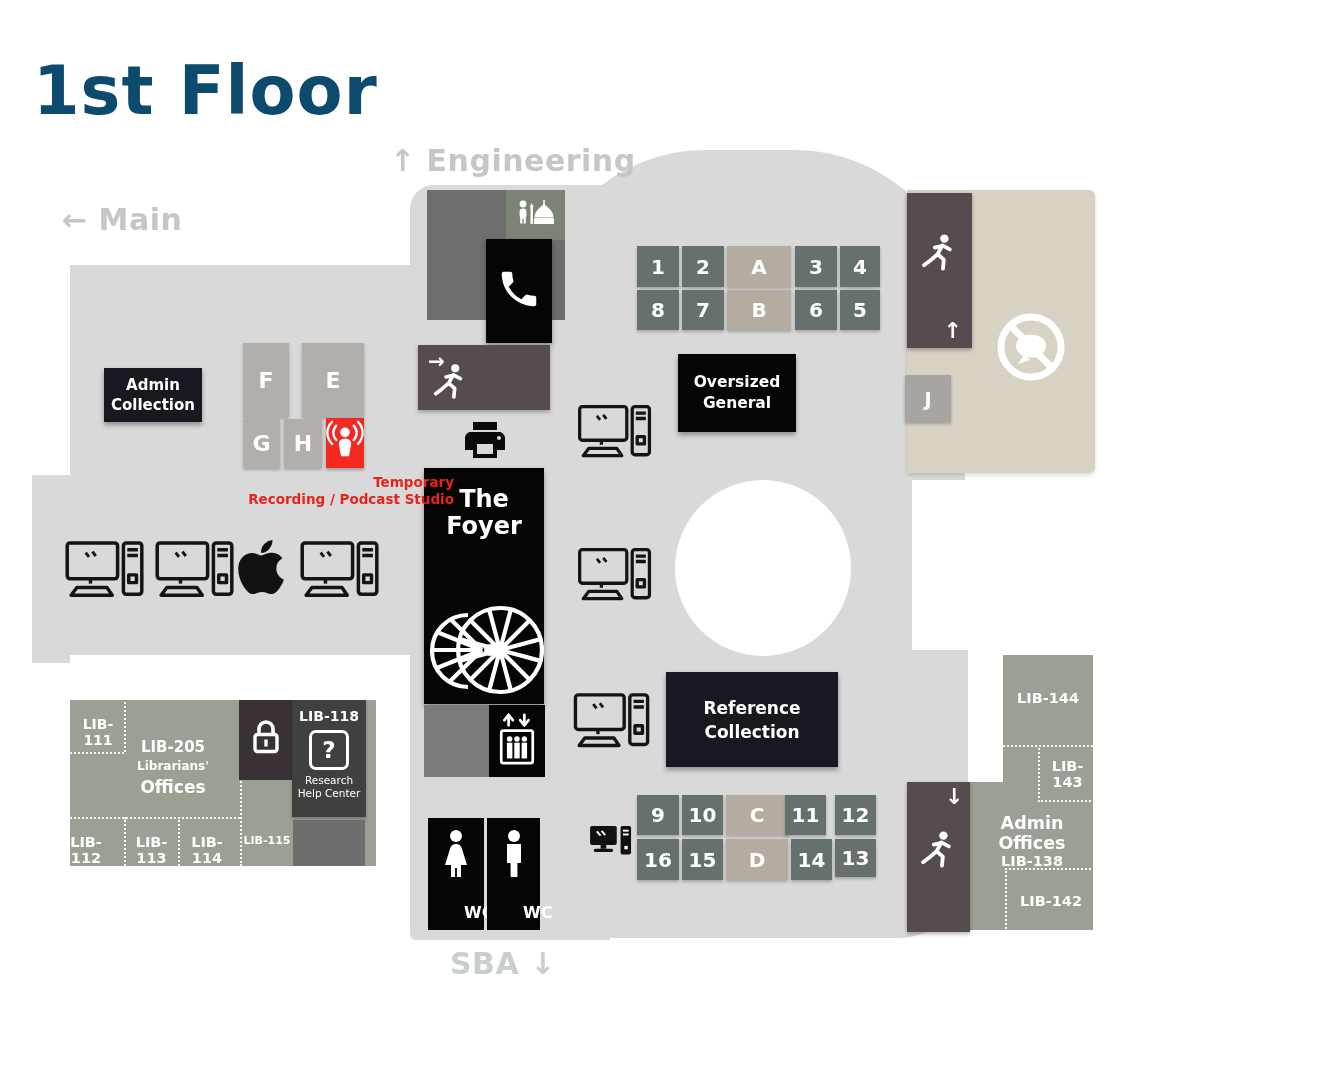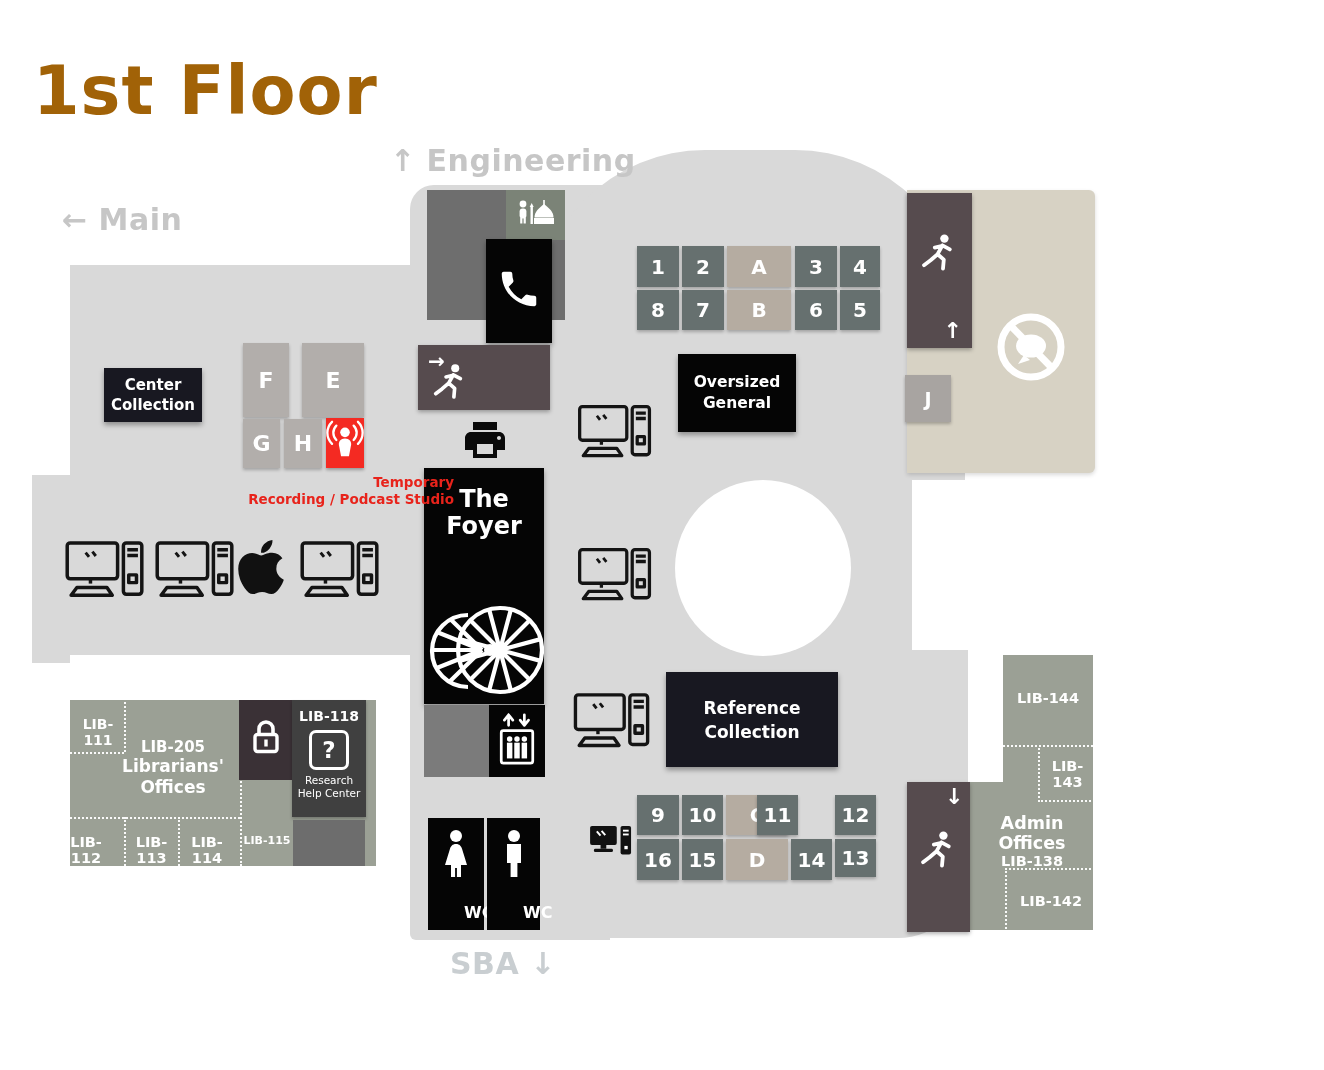--- a/index.html
+++ b/index.html
@@ -45,21 +45,21 @@
     <svg width="76" height="76" viewBox="0 0 76 76">
       <circle cx="38" cy="38" r="30" stroke="#fff" stroke-width="7" fill="none"></circle>
       <line x1="17" y1="16" x2="60" y2="60" stroke="#fff" stroke-width="7"></line>
       <g fill="#fff">
           <ellipse cx="38" cy="37" rx="15" ry="11.5"></ellipse>
           <path d="M31 46l-6 9 12-4z"></path>
         </g>
     </svg>
   </div>
 
-  <div class="abs" style="left:33px;top:52px;font-size:67px;font-weight:800;color:#a16207;letter-spacing:1px;">1st Floor</div>
+  <div class="abs" style="left:33px;top:52px;font-size:67px;font-weight:800;color:#0c4a6e;letter-spacing:1px;">1st Floor</div>
 
   <div class="dir" style="left:390px;top:143px;">
     <span class="arr">↑</span>
     <span>Engineering</span>
   </div>
   <div class="dir" style="left:62px;top:202px;">
     <span class="arr">←</span>
     <span>Main</span>
   </div>
   <div class="dir" style="left:450px;top:946px;color:#c9ced1;">
@@ -187,21 +187,21 @@
       <svg width="48" height="48" viewBox="0 0 24 24">
         <circle cx="14.2" cy="3.8" r="2.1" fill="#fff"></circle>
         <path d="M13.2 7.2 L10.8 11.6 M13.2 7.2 L16.9 9.2 M13.2 7.4 L9.4 8.3 M10.8 11.6 L13.9 14.3 L13.5 18.8 M10.8 11.6 L7.3 14.6 L4 17.1" stroke="#fff" stroke-width="1.9" fill="none" stroke-linecap="round" stroke-linejoin="round"></path>
       </svg>
     </span>
     <span class="arrow-w abs" style="right:10px;bottom:6px;font-size:22px;">↑</span>
   </div>
   <div class="tile" style="left:905px;top:375px;width:46px;height:47px;background:#a8a4a1;font-size:19px;">J</div>
 
   <div class="darkbox" style="left:104px;top:368px;width:98px;height:54px;font-size:15px;line-height:20px;">
-    <div>Center</div>
+    <div>Admin</div>
     <div>Collection</div>
   </div>
 
   <div class="tile study" style="left:243px;top:343px;width:46px;height:74px;">F</div>
   <div class="tile study" style="left:302px;top:343px;width:62px;height:74px;">E</div>
   <div class="tile study" style="left:243px;top:419px;width:37px;height:49px;">G</div>
   <div class="tile study" style="left:284px;top:419px;width:38px;height:49px;">H</div>
 
   <div class="abs" style="left:326px;top:418px;width:38px;height:50px;background:#f42a22;display:flex;align-items:center;justify-content:center;box-shadow:0 2px 3px rgba(0,0,0,.3);">
     <span>
@@ -328,34 +328,34 @@
   </div>
 
   <div class="darkbox" style="left:666px;top:672px;width:172px;height:95px;font-size:17px;line-height:24px;align-items:center;">
     <div>Reference</div>
     <div>Collection</div>
   </div>
 
   <div class="tile" style="left:637px;top:795px;width:42px;height:40px;">9</div>
   <div class="tile" style="left:682px;top:795px;width:41px;height:40px;">10</div>
   <div class="tile alt" style="left:726px;top:795px;width:62px;height:40px;">C</div>
-  <div class="tile" style="left:757px;top:795px;width:41px;height:40px;">11</div>
+  <div class="tile" style="left:785px;top:795px;width:41px;height:40px;">11</div>
   <div class="tile" style="left:835px;top:795px;width:41px;height:40px;">12</div>
   <div class="tile" style="left:637px;top:839px;width:42px;height:41px;">16</div>
   <div class="tile" style="left:682px;top:839px;width:41px;height:41px;">15</div>
   <div class="tile alt" style="left:726px;top:839px;width:62px;height:41px;">D</div>
   <div class="tile" style="left:791px;top:839px;width:41px;height:41px;">14</div>
   <div class="tile" style="left:835px;top:839px;width:41px;height:38px;">13</div>
 
   <div class="officeblk" style="left:70px;top:700px;width:306px;height:166px;"></div>
 
   <div class="offlbl" style="left:72px;top:716px;width:52px;font-size:14px;">LIB-111</div>
   <div class="offlbl" style="left:103px;top:738px;width:140px;">
     <div style="font-size:15px;">LIB-205</div>
-    <div style="font-size:17px;line-height:21px;">Librarians'</div>
+    <div style="font-size:12px;line-height:21px;">Librarians'</div>
     <div style="font-size:17px;line-height:21px;">Offices</div>
   </div>
   <div class="offlbl" style="left:59px;top:834px;width:54px;font-size:14.5px;">LIB-112</div>
   <div class="offlbl" style="left:126px;top:834px;width:51px;font-size:14.5px;">LIB-113</div>
   <div class="offlbl" style="left:180px;top:834px;width:54px;font-size:14.5px;">LIB-114</div>
   <div class="offlbl" style="left:240px;top:834px;width:54px;font-size:11px;">LIB-115</div>
 
   <div class="dashv" style="left:124px;top:702px;height:50px;"></div>
   <div class="dashh" style="left:70px;top:752px;width:54px;"></div>
   <div class="dashh" style="left:70px;top:817px;width:170px;"></div>

